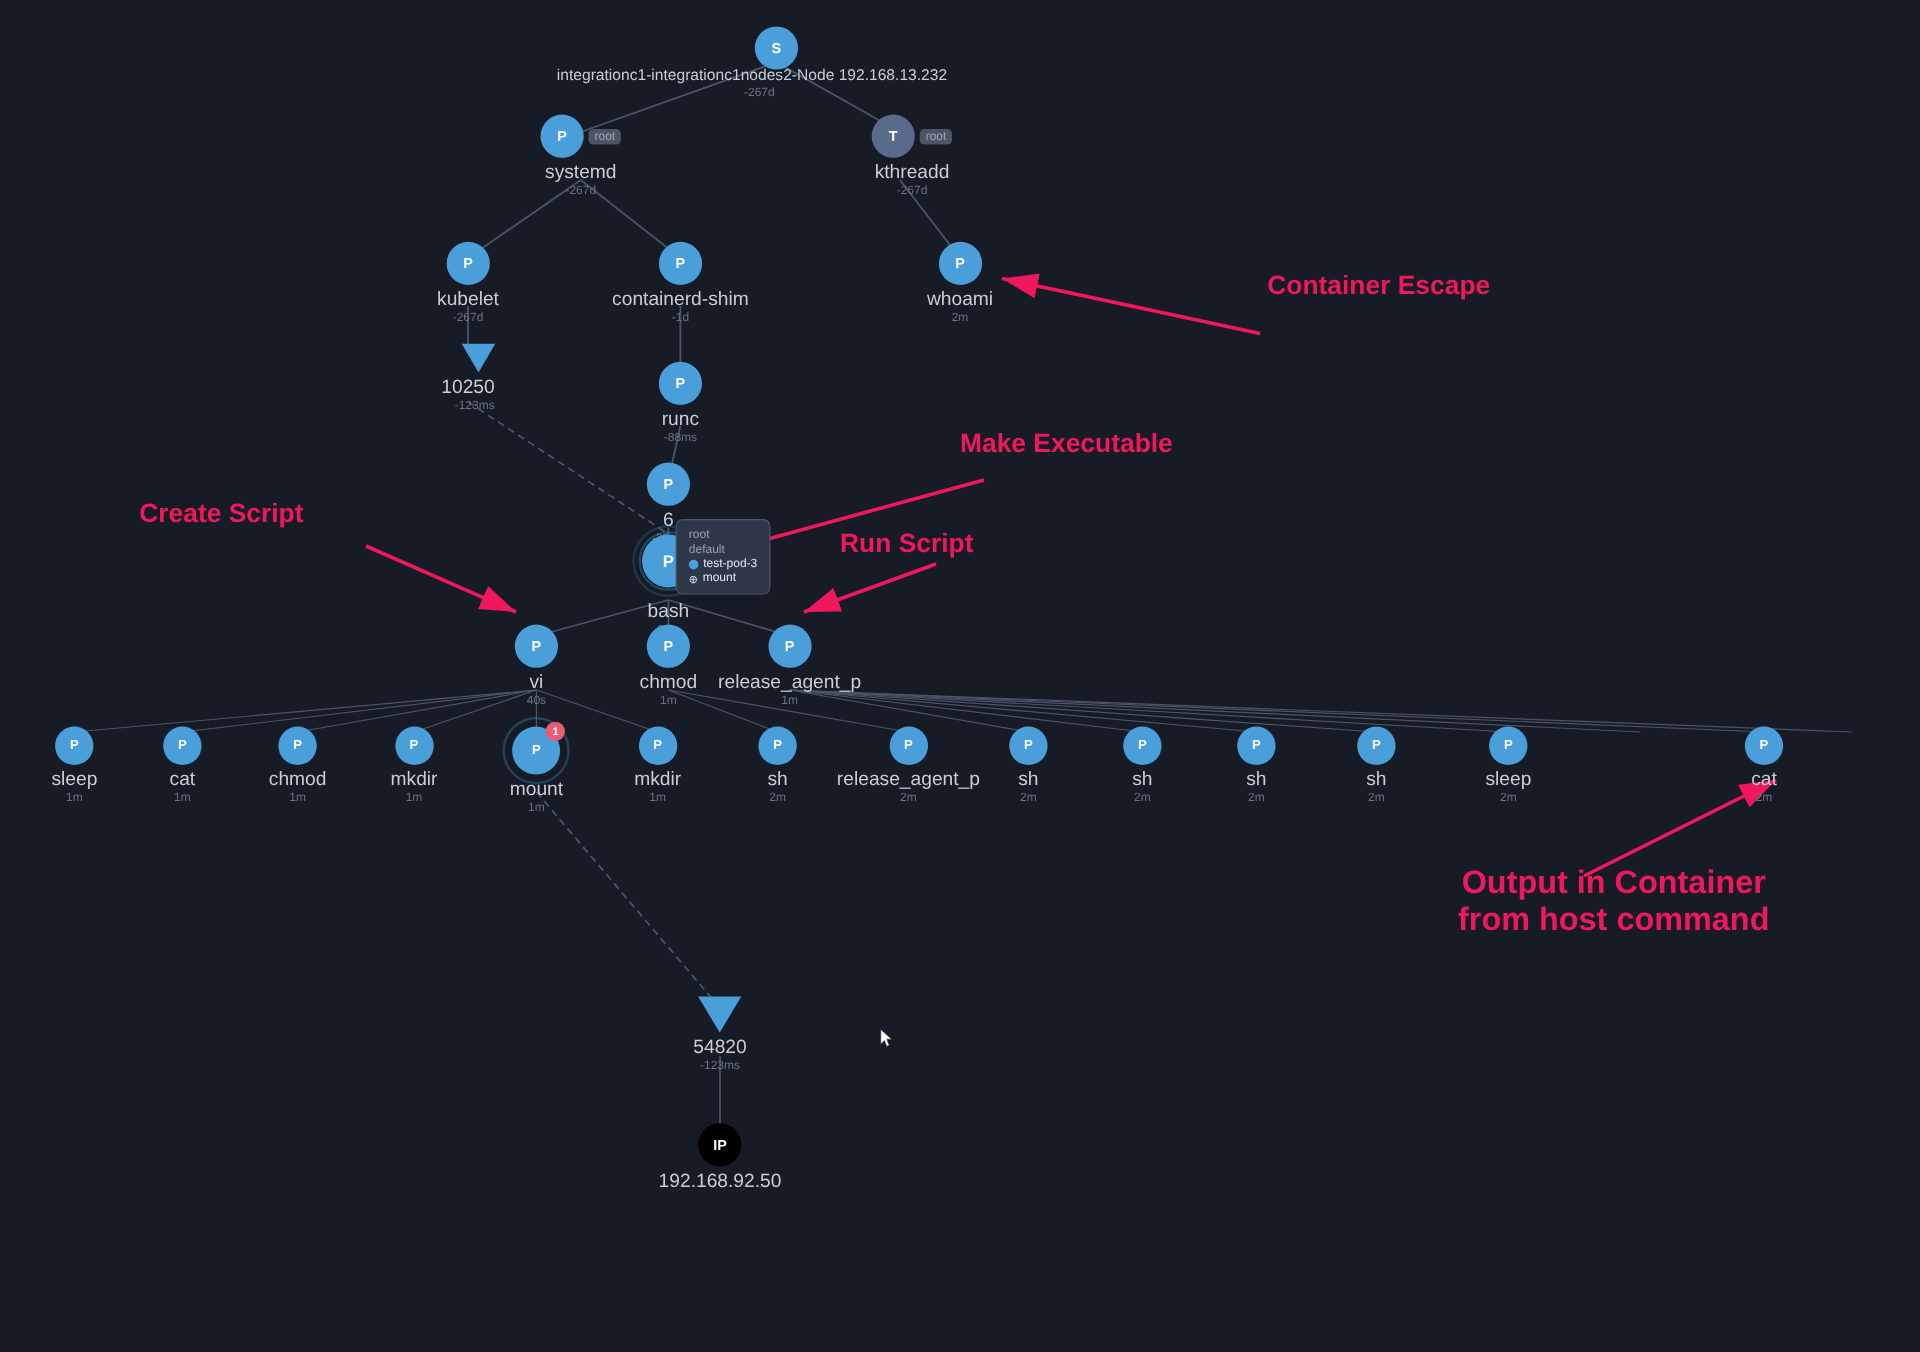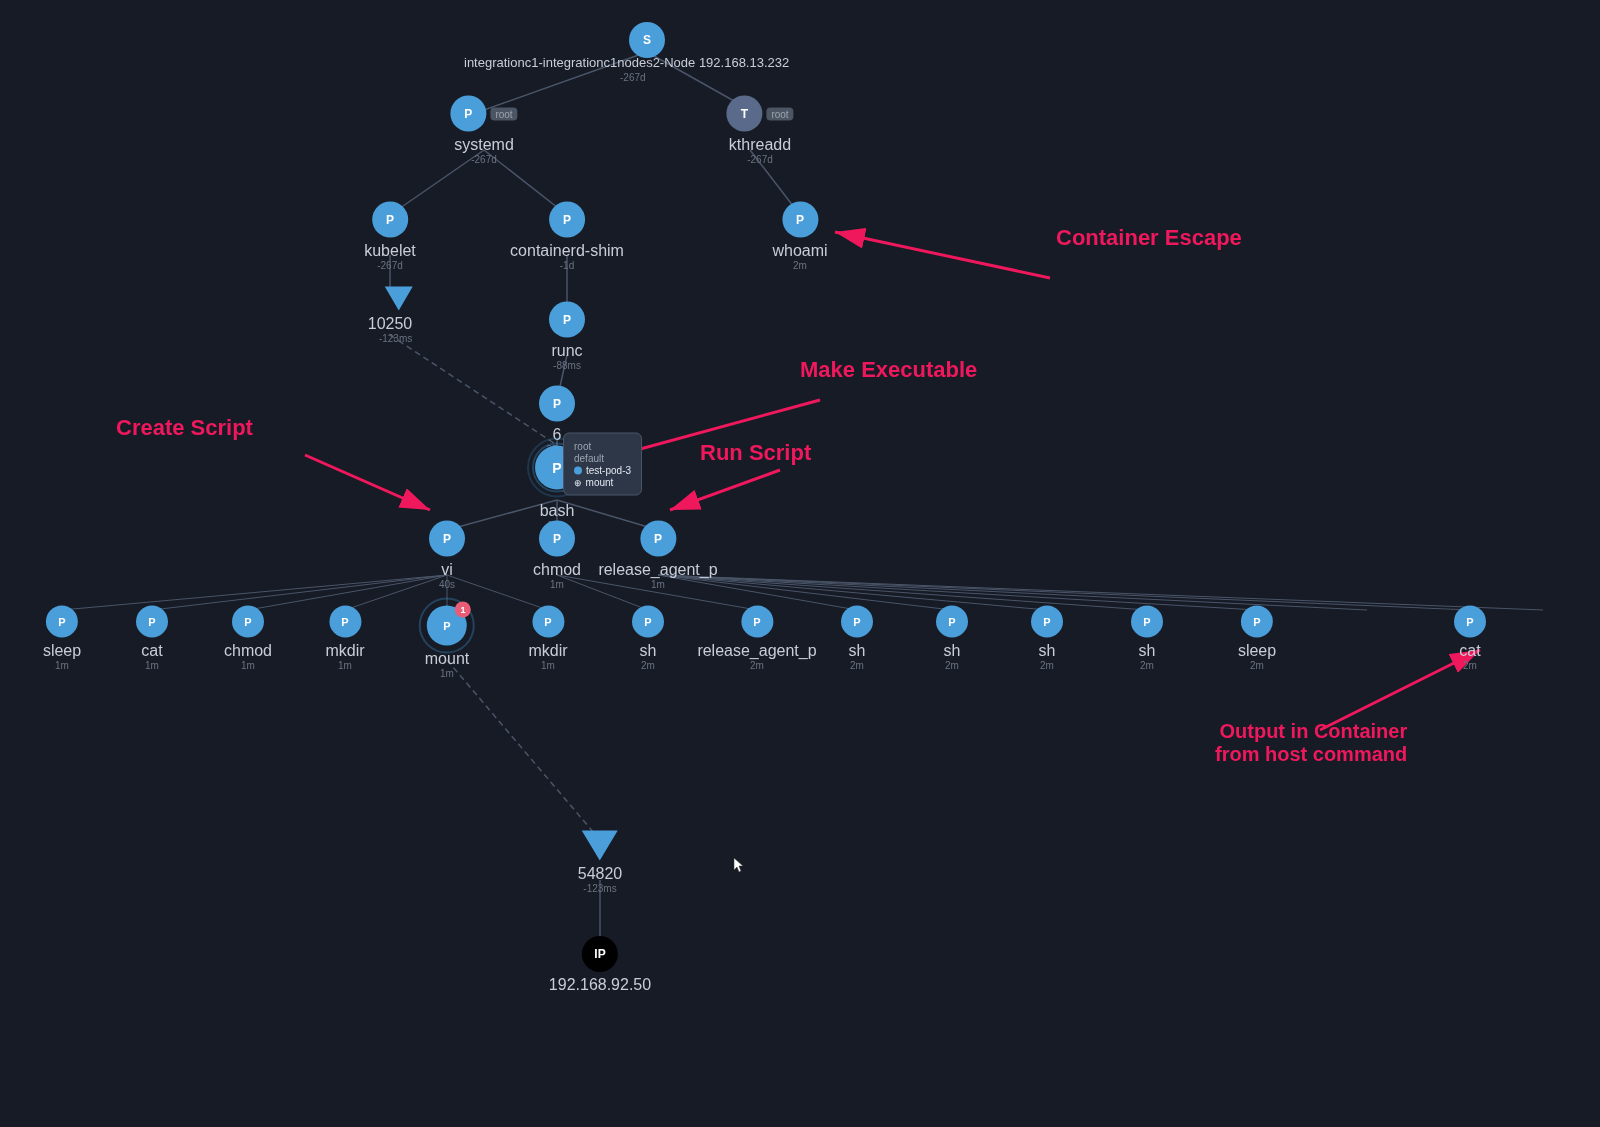--- a/index.html
+++ b/index.html
@@ -405,19 +405,19 @@
 </div>
 
 <div class="annotation" style="left:1040px; top:225px;margin-left:16px;">Container Escape</div>
 
 <div class="annotation" style="left:800px; top:357px;">Make Executable</div>
 
 <div class="annotation" style="left:116px; top:415px;">Create Script</div>
 
 <div class="annotation" style="left:700px; top:440px;">Run Script</div>
 
-<div class="annotation" style="left:1215px; top:720px; font-size:20px;text-align:right;">Output in Container<br>from host command</div>
+<div class="annotation" style="left:1215px; top:720px; font-size:27px;">Output in Container<br>from host command</div>
 
 <div style="position:absolute; left:732px; top:856px; width:12px; height:18px; pointer-events:none;">
   <svg width="12" height="18" viewBox="0 0 12 18">
     <path d="M2 2 L2 14 L5 11 L7 16 L9 15 L7 10 L11 10 Z" fill="white" stroke="#333" stroke-width="0.5"></path>
   </svg>
 </div>
 
 </body></html>

